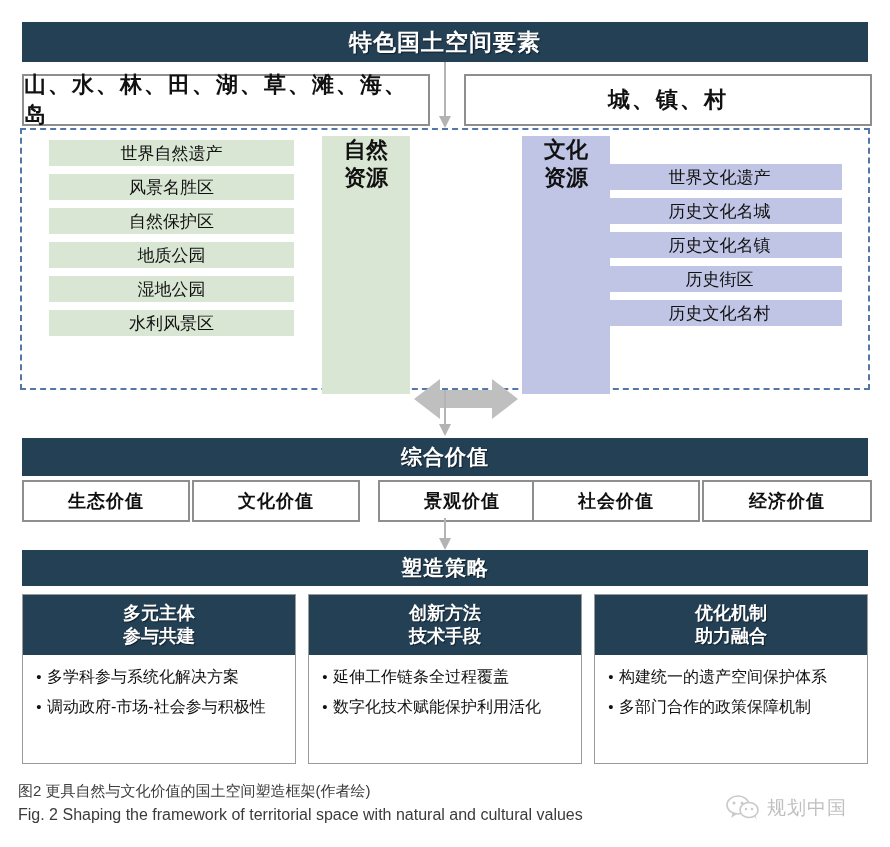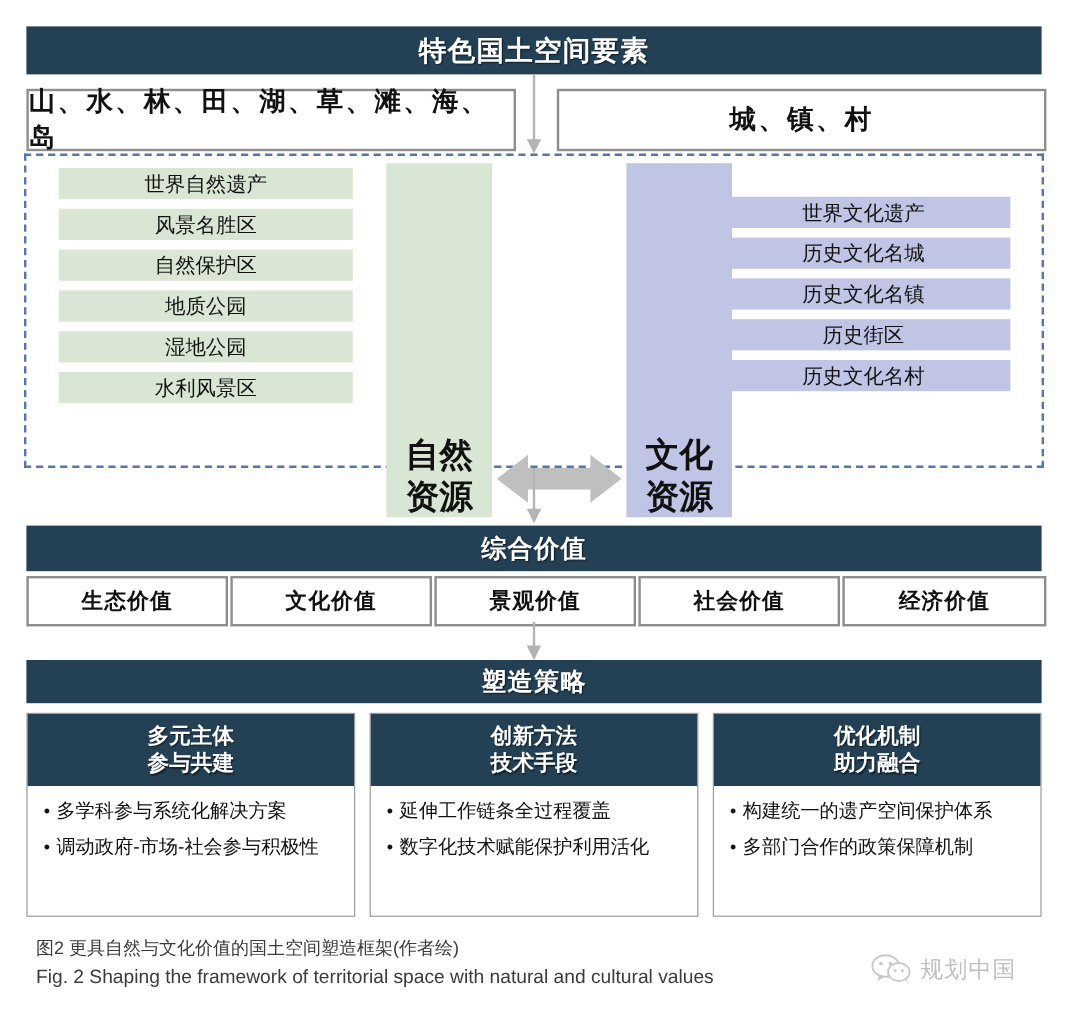--- a/index.html
+++ b/index.html
@@ -69,25 +69,25 @@
     position: absolute;
     left: 20px; top: 128px;
     width: 850px; height: 262px;
     border: 2px dashed #5577a8;
     box-sizing: border-box;
   }
 
   .res-col {
     position: absolute;
     top: 6px;
-    height: 295px;
-    display: flex;
-    align-items: flex-end;
+    height: 258px;
+    display: flex;
+    align-items: flex-start;
     justify-content: center;
-    font-size: 28px;
+    font-size: 22px;
     font-weight: bold;
     color: #111111;
     line-height: 1.25;
     text-align: center;
   }
   #col-natural-resources {
     left: 300px; width: 88px;
     background: #d9e6d3;
   }
   #col-cultural-resources {
@@ -180,21 +180,20 @@
     line-height: 1.3;
   }
   .bullet-text { flex: 1 1 auto; }
 
   
   #caption {
     position: absolute;
     left: 18px; top: 780px;
     width: 690px;
     color: #3b3b3b;
-    margin-left: 12px;
   }
   #caption-zh { font-size: 15px; line-height: 1.5; }
   #caption-en { font-size: 16px; line-height: 1.5; }
 
   
   #watermark {
     position: absolute;
     left: 726px; top: 795px;
     display: flex;
     align-items: center;
@@ -263,21 +262,21 @@
 
   <svg class="v-arrow" style="left:437px; top:390px; height:48px;" viewBox="0 0 16 48">
     <line x1="8" y1="0" x2="8" y2="36" stroke="#b3b3b3" stroke-width="2"></line>
     <polygon points="8,46 2,34 14,34" fill="#b3b3b3"></polygon>
   </svg>
 
   <div class="banner" id="value-banner">综合价值</div>
 
   <div class="obox value-box" style="left:22px;  width:164px;">生态价值</div>
   <div class="obox value-box" style="left:192px; width:164px;">文化价值</div>
-  <div class="obox value-box" style="left:362px; width:164px;text-align:center;">景观价值</div>
+  <div class="obox value-box" style="left:378px; width:164px;text-align:center;">景观价值</div>
   <div class="obox value-box" style="left:532px; width:164px;">社会价值</div>
   <div class="obox value-box" style="left:702px; width:166px;">经济价值</div>
 
   <svg class="v-arrow" style="left:437px; top:518px; height:34px;" viewBox="0 0 16 34">
     <line x1="8" y1="0" x2="8" y2="22" stroke="#b3b3b3" stroke-width="2"></line>
     <polygon points="8,32 2,20 14,20" fill="#b3b3b3"></polygon>
   </svg>
 
   <div class="banner" id="strategy-banner">塑造策略</div>
 

